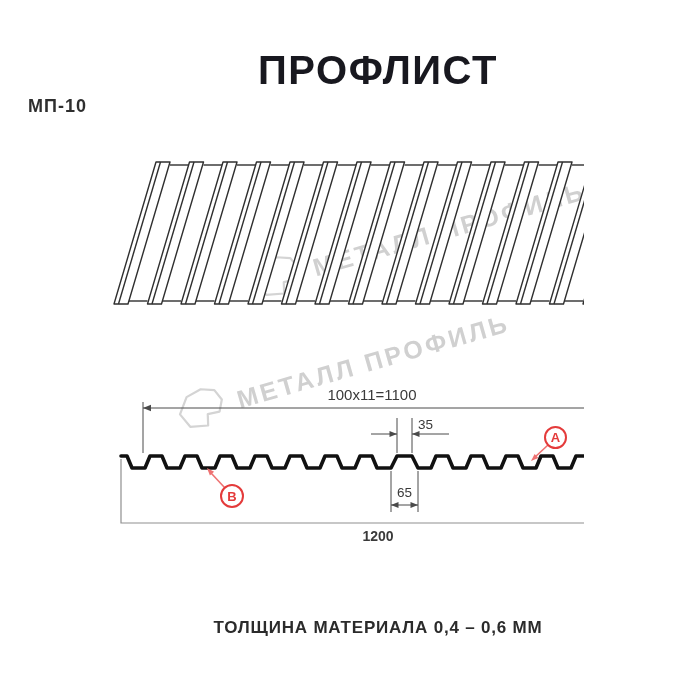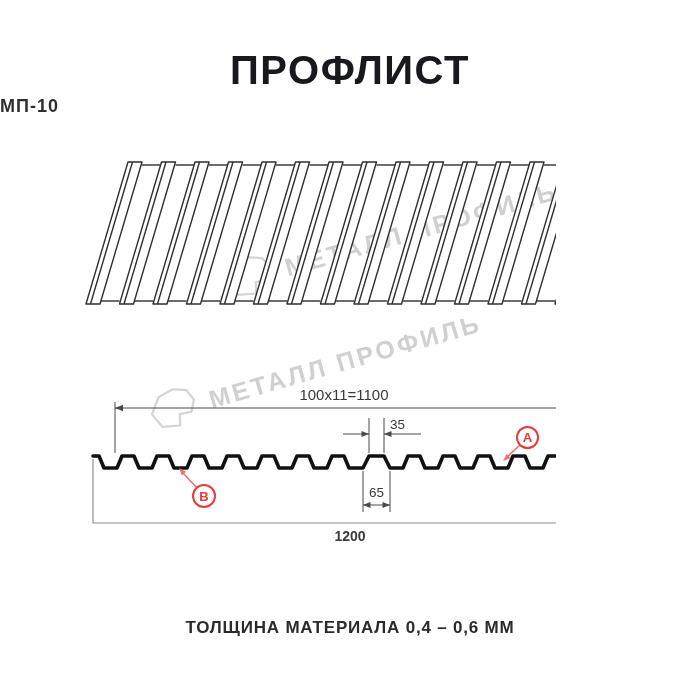--- a/index.html
+++ b/index.html
@@ -1,17 +1,17 @@
 <!DOCTYPE html>
 <html><head>
 <meta charset="utf-8">
 <style>
   html,body{margin:0;padding:0;background:#fff;}
   .canvas{position:relative;width:556px;height:700px;background:#fff;overflow:hidden;
-          font-family:"Liberation Sans",sans-serif;}
+          font-family:"Liberation Sans",sans-serif;margin-left:28px;}
   .title{position:absolute;top:48px;left:0;width:700px;text-align:center;
          font-size:40px;font-weight:800;letter-spacing:1.5px;color:#18181f;z-index:4;}
   .subtitle{position:absolute;top:96px;left:0;width:700px;text-align:left;
             font-size:18px;font-weight:600;letter-spacing:1px;color:#2e2e2e;z-index:4;}
   .footer-note{position:absolute;top:618px;left:0;width:700px;text-align:center;
                font-size:17px;font-weight:600;letter-spacing:0.8px;color:#2b2b2b;z-index:4;}
   .wm{position:absolute;display:flex;align-items:center;gap:10px;
       transform:rotate(-16deg);transform-origin:left center;z-index:1;}
   .wm-text{font-size:25px;font-weight:700;letter-spacing:3px;color:#d0d0d0;white-space:nowrap;}
   .wm-logo{width:56px;height:48px;}

